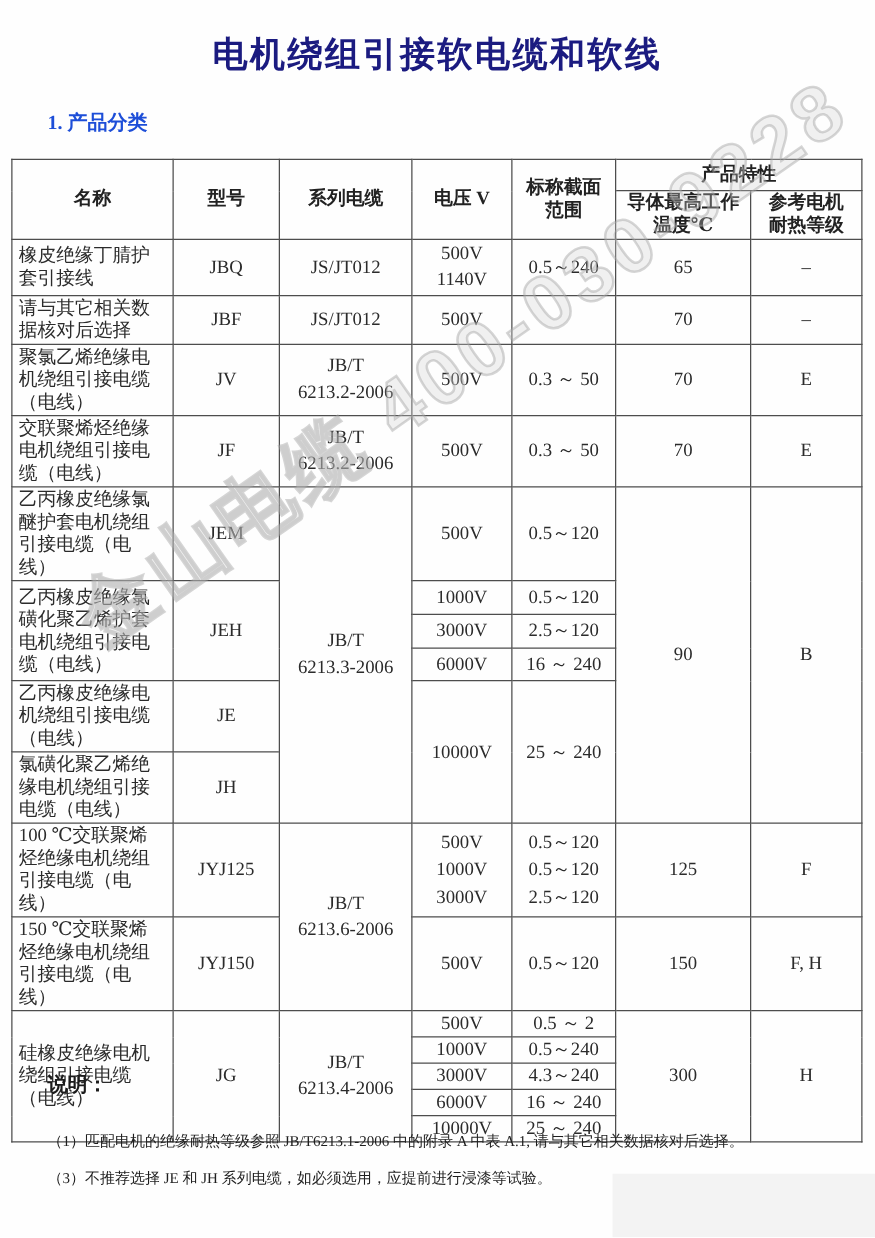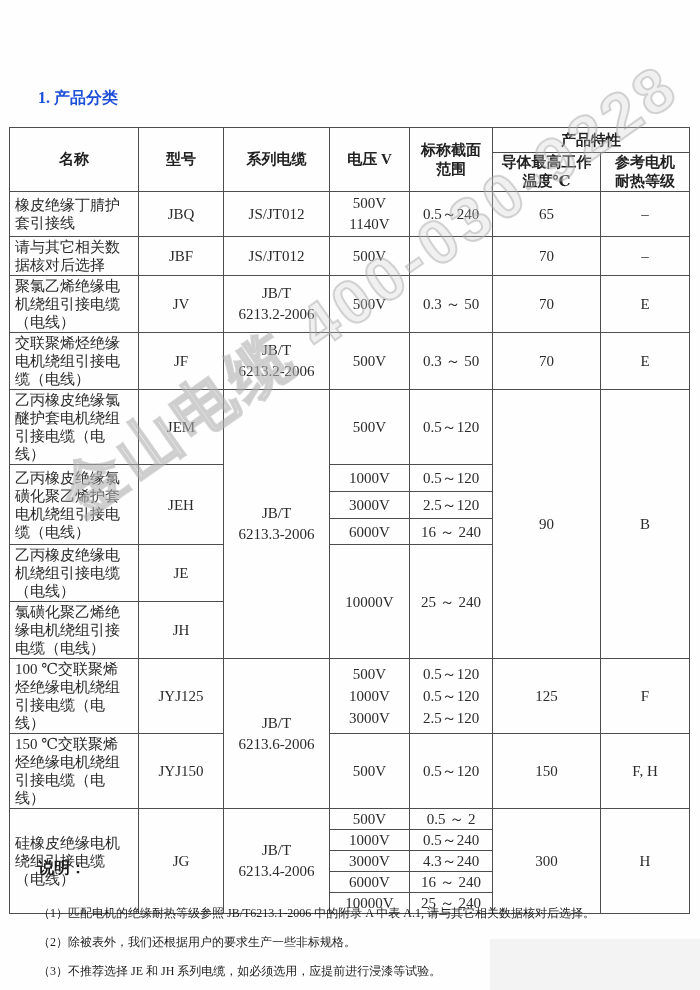--- a/index.html
+++ b/index.html
@@ -49,20 +49,21 @@
     pointer-events:none;
   }
 </style>
 </head>
 <body>
 
 <div class="page">
 
   <div class="watermark">金山电缆 400-030-9228</div>
 
+  <h1 class="doc-title">电机绕组引接软电缆和软线</h1>
 
   <div class="section-heading">1. 产品分类</div>
 
   <table class="spec">
     <colgroup>
       <col style="width:129px">
         <col style="width:85px">
         <col style="width:106px">
       <col style="width:80px">
         <col style="width:83px">
@@ -217,17 +218,16 @@
         <td>25 ～ 240</td>
       </tr>
     </tbody>
   </table>
 
   <div class="corner-shade"></div>
 
   <div class="notes">
     <p class="notes-label">说明：</p>
     <p class="note">（1）匹配电机的绝缘耐热等级参照 JB/T6213.1-2006 中的附录 A 中表 A.1, 请与其它相关数据核对后选择。</p>
-    <p class="note">（2）除被表外，我们还根据用户的要求生产一些非标规格。</p>
     <p class="note">（3）不推荐选择 JE 和 JH 系列电缆，如必须选用，应提前进行浸漆等试验。</p>
   </div>
 
 </div>
 
 </body></html>

